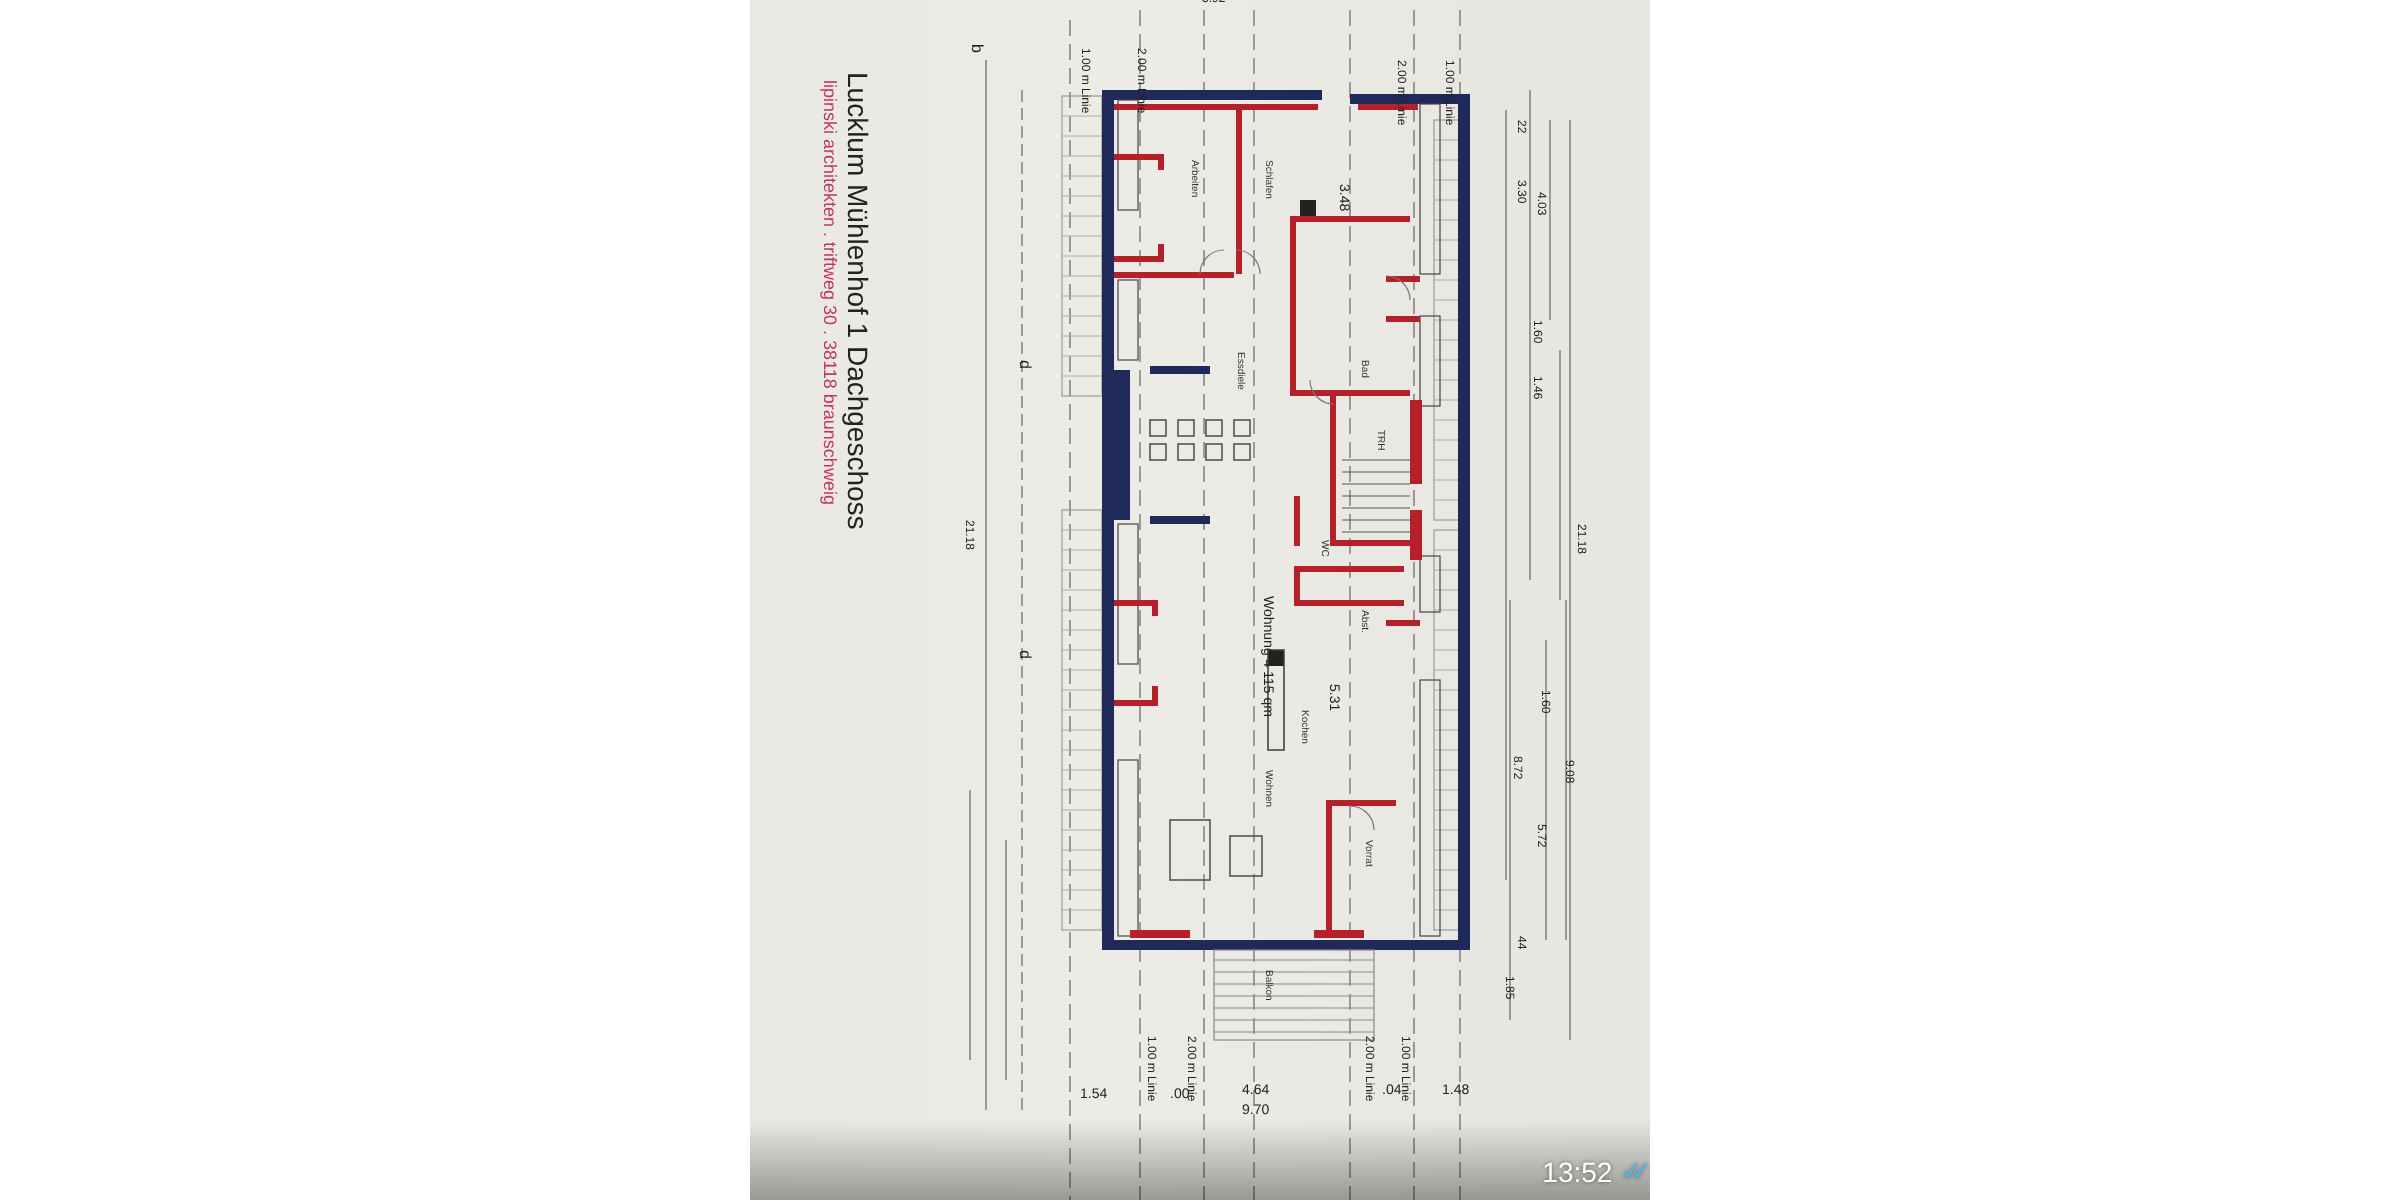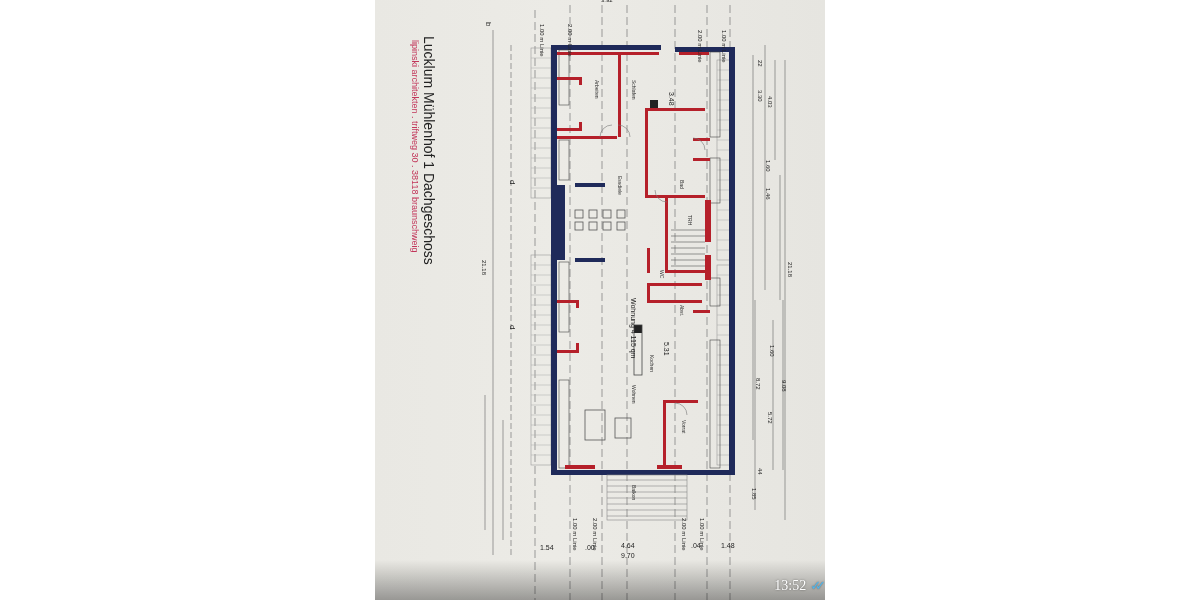--- a/index.html
+++ b/index.html
@@ -9,21 +9,21 @@
   }
   #photo {
     position: absolute; left: 375px; top: 0; width: 450px; height: 600px;
     background: linear-gradient(90deg, #e9e8e3 0%, #ecebe6 40%, #e6e5e0 100%);
     overflow: hidden;
   }
   #photo svg { position: absolute; left: 0; top: 0; }
   .rot { position: absolute; transform-origin: left top; white-space: nowrap; }
   #timestamp {
     position: absolute; right: 380px; bottom: 6px; color: #ffffff; font-size: 14px;
-    font-family: Liberation Serif, serif; display: flex; align-items: flex-start; gap: 4px;
+    font-family: Liberation Sans, sans-serif; display: flex; align-items: flex-start; gap: 4px;
     text-shadow: 0 0 2px rgba(0,0,0,0.5);
   }
   #timestamp .ticks { color: #4fb6ec; font-size: 13px; letter-spacing: -6px; }
   #bottom-shade {
     position: absolute; left: 375px; bottom: 0; width: 450px; height: 40px;
     background: linear-gradient(180deg, rgba(0,0,0,0) 0%, rgba(0,0,0,0.35) 100%);
   }
 </style>
 </head>
 <body>

